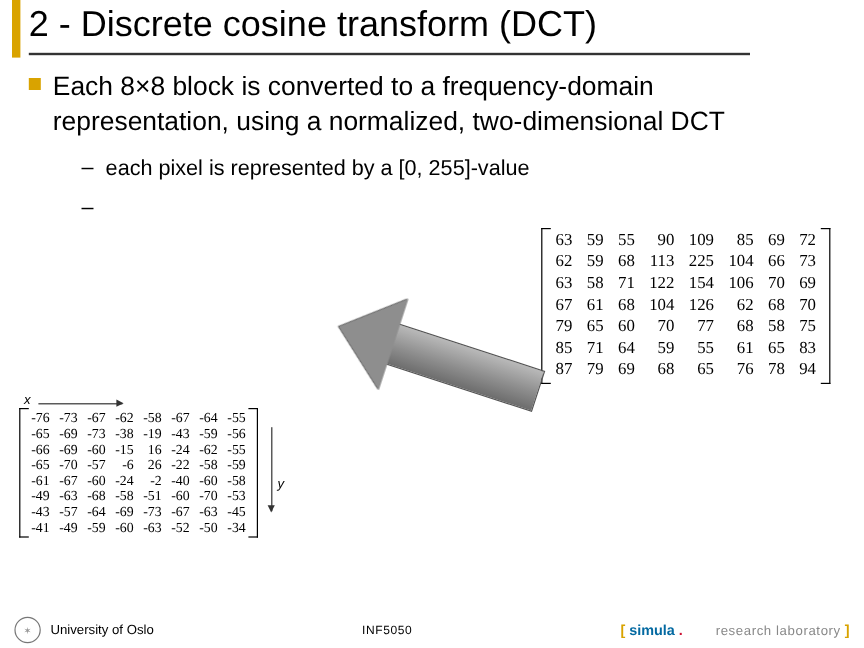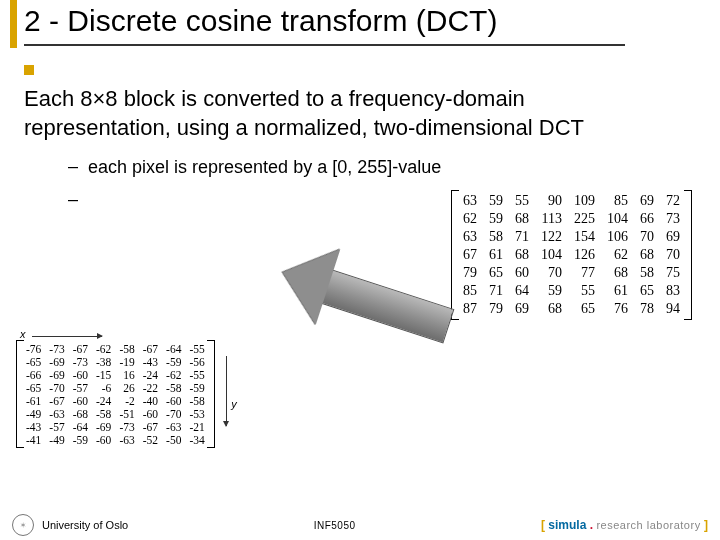--- a/index.html
+++ b/index.html
@@ -1,21 +1,21 @@
 <!DOCTYPE html>
 <html><head>
 <meta charset="utf-8">
 <style>
   * { box-sizing: border-box; margin: 0; padding: 0; }
   html, body { width: 720px; height: 540px; font-family: Verdana, Geneva, sans-serif; background: #fff; color: #000; overflow: hidden; }
   .slide { position: relative; width: 645px; height: 540px; }
   .accent-bar { position: absolute; left: 10px; top: 0; width: 7px; height: 48px; background: #d9a300; }
   .title { position: absolute; left: 24px; top: 4px; right: 20px; font-size: 30px; font-weight: 400; border-bottom: 2px solid #333; padding-bottom: 6px; }
   .content { position: absolute; left: 24px; top: 58px; right: 20px; }
-  .row1 { display: flex; align-items: flex-start; gap: 10px; flex-direction: column; }
+  .row1 { display: flex; align-items: flex-start; gap: 10px; }
   .sq { display:inline-block; width:10px; height:10px; background:#d9a300; margin-top:7px; flex:0 0 auto; }
   .p1 { font-size: 22px; line-height: 1.3; }
   .sub { margin-left: 44px; margin-top: 14px; }
   .subrow { display:flex; align-items:flex-start; gap:10px; margin-bottom:10px; }
   .dash { font-size:18px; line-height:1.2; flex:0 0 auto; }
   .subtxt { font-size:18px; line-height:1.25; }
 
   .matrices { position:absolute; left:0; top:190px; width:720px; height:290px; }
   .matrix-right { position:absolute; right:28px; top:0; }
   .matrix-left  { position:absolute; left:16px; top:150px; }
@@ -57,21 +57,21 @@
 
   .footer { position:absolute; left:0; bottom:0; width:720px; height:26px; display:flex; align-items:center; justify-content:space-between; padding:0 12px 4px 12px; }
   .uio { display:flex; align-items:center; gap:8px; }
   .uio-seal { width:22px; height:22px; border-radius:50%; border:1px solid #777; display:flex; align-items:center; justify-content:center; font-size:8px; color:#999; }
   .uio-text { font-size:11px; font-weight:400; }
   .course { font-size:10px; font-weight:400; letter-spacing:0.5px; }
   .simula { font-size:12px; font-family: Verdana, sans-serif; }
   .simula .br { color:#d9a300; font-weight:700; }
   .simula .nm { color:#0369a1; font-weight:700; }
   .simula .dot{ color:#cc1133; font-weight:700; }
-  .simula .lab{ color:#888; font-size:11px; letter-spacing:0.5px; }
+  .simula .lab{ color:#888; font-size:11px; letter-spacing:0.5px;margin-left:24px; }
 </style>
 </head>
 <body>
 
 <div class="slide">
   <div class="accent-bar"></div>
   <h1 class="title">2 - Discrete cosine transform (DCT)</h1>
 
   <div class="content">
     <div class="row1">
@@ -245,21 +245,21 @@
                 <td>-53</td>
               </tr>
               <tr>
                 <td>-43</td>
                 <td>-57</td>
                 <td>-64</td>
                 <td>-69</td>
                 <td>-73</td>
                 <td>-67</td>
                 <td>-63</td>
-                <td>-21</td>
+                <td>-45</td>
               </tr>
               <tr>
                 <td>-41</td>
                 <td>-49</td>
                 <td>-59</td>
                 <td>-60</td>
                 <td>-63</td>
                 <td>-52</td>
                 <td>-50</td>
                 <td>-34</td>

